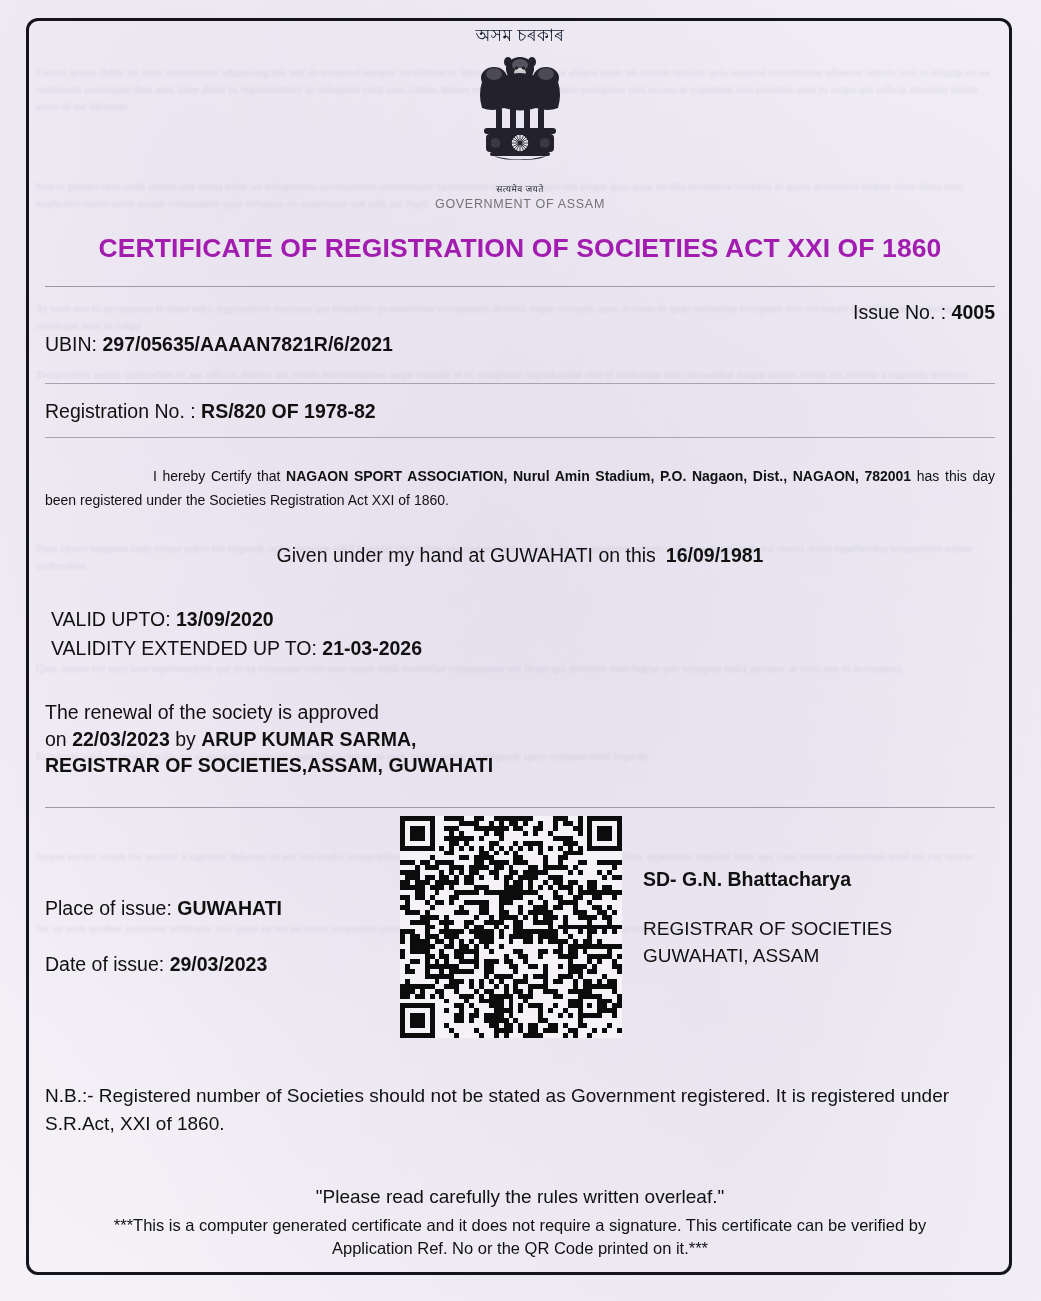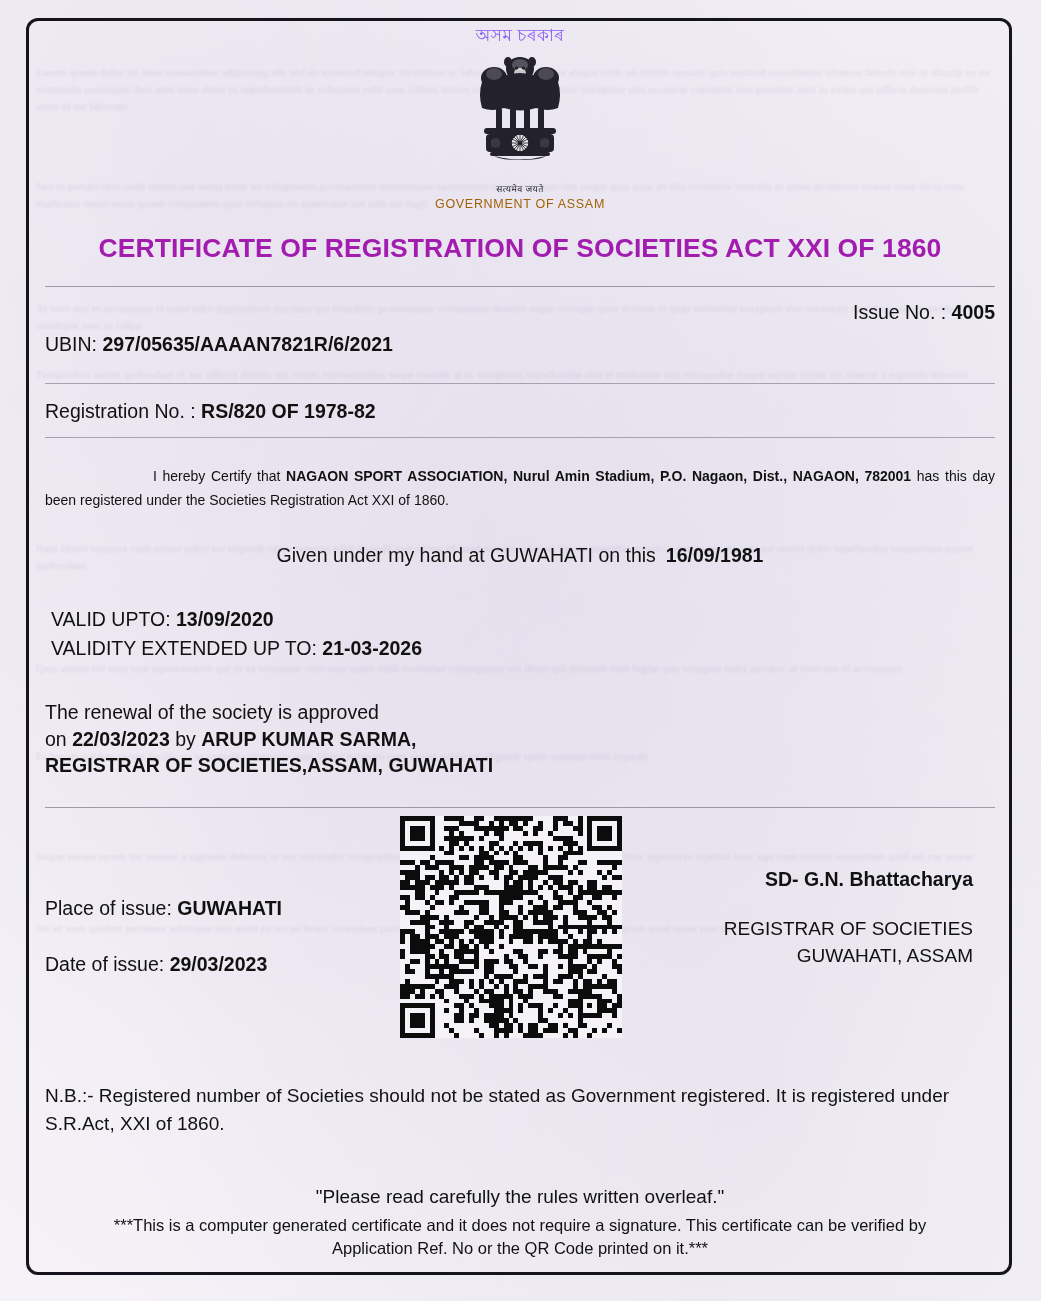--- a/index.html
+++ b/index.html
@@ -68,41 +68,41 @@
     top: 22px;
     width: 950px;
   }
 
   
   .header {
     text-align: center;
   }
   .assamese {
     font-size: 17px;
-    color: #8b5cf6;
+    color: #0f172a;
     letter-spacing: 0.5px;
     margin-bottom: 2px;
     font-family: "Liberation Serif", serif;
   }
   .emblem-wrap {
     display: flex;
     justify-content: center;
     align-items: flex-end;
     height: 112px;
   }
   .emblem-cap {
     font-size: 9px;
     color: #2a2a33;
     letter-spacing: 0.4px;
     margin-top: 18px;
   }
   .govt-line {
     font-size: 12.5px;
     letter-spacing: 0.7px;
-    color: #a16207;
+    color: #737373;
     margin-top: 2px;
   }
 
   
   .title {
     text-align: center;
     font-size: 26.5px;
     font-weight: bold;
     letter-spacing: 0.1px;
     color: #a21caf;
@@ -206,21 +206,21 @@
     top: 8px;
     width: 222px;
     height: 222px;
   }
   .qr-holder svg { display: block; }
   .sign-block {
     position: absolute;
     right: 22px;
     top: 58px;
     width: 330px;
-    text-align: right;
+    text-align: left;
     font-size: 19px;
     line-height: 27px;
   }
   .sign-name {
     font-weight: bold;
     font-size: 19.5px;
     margin-bottom: 22px;
   }
 
   

